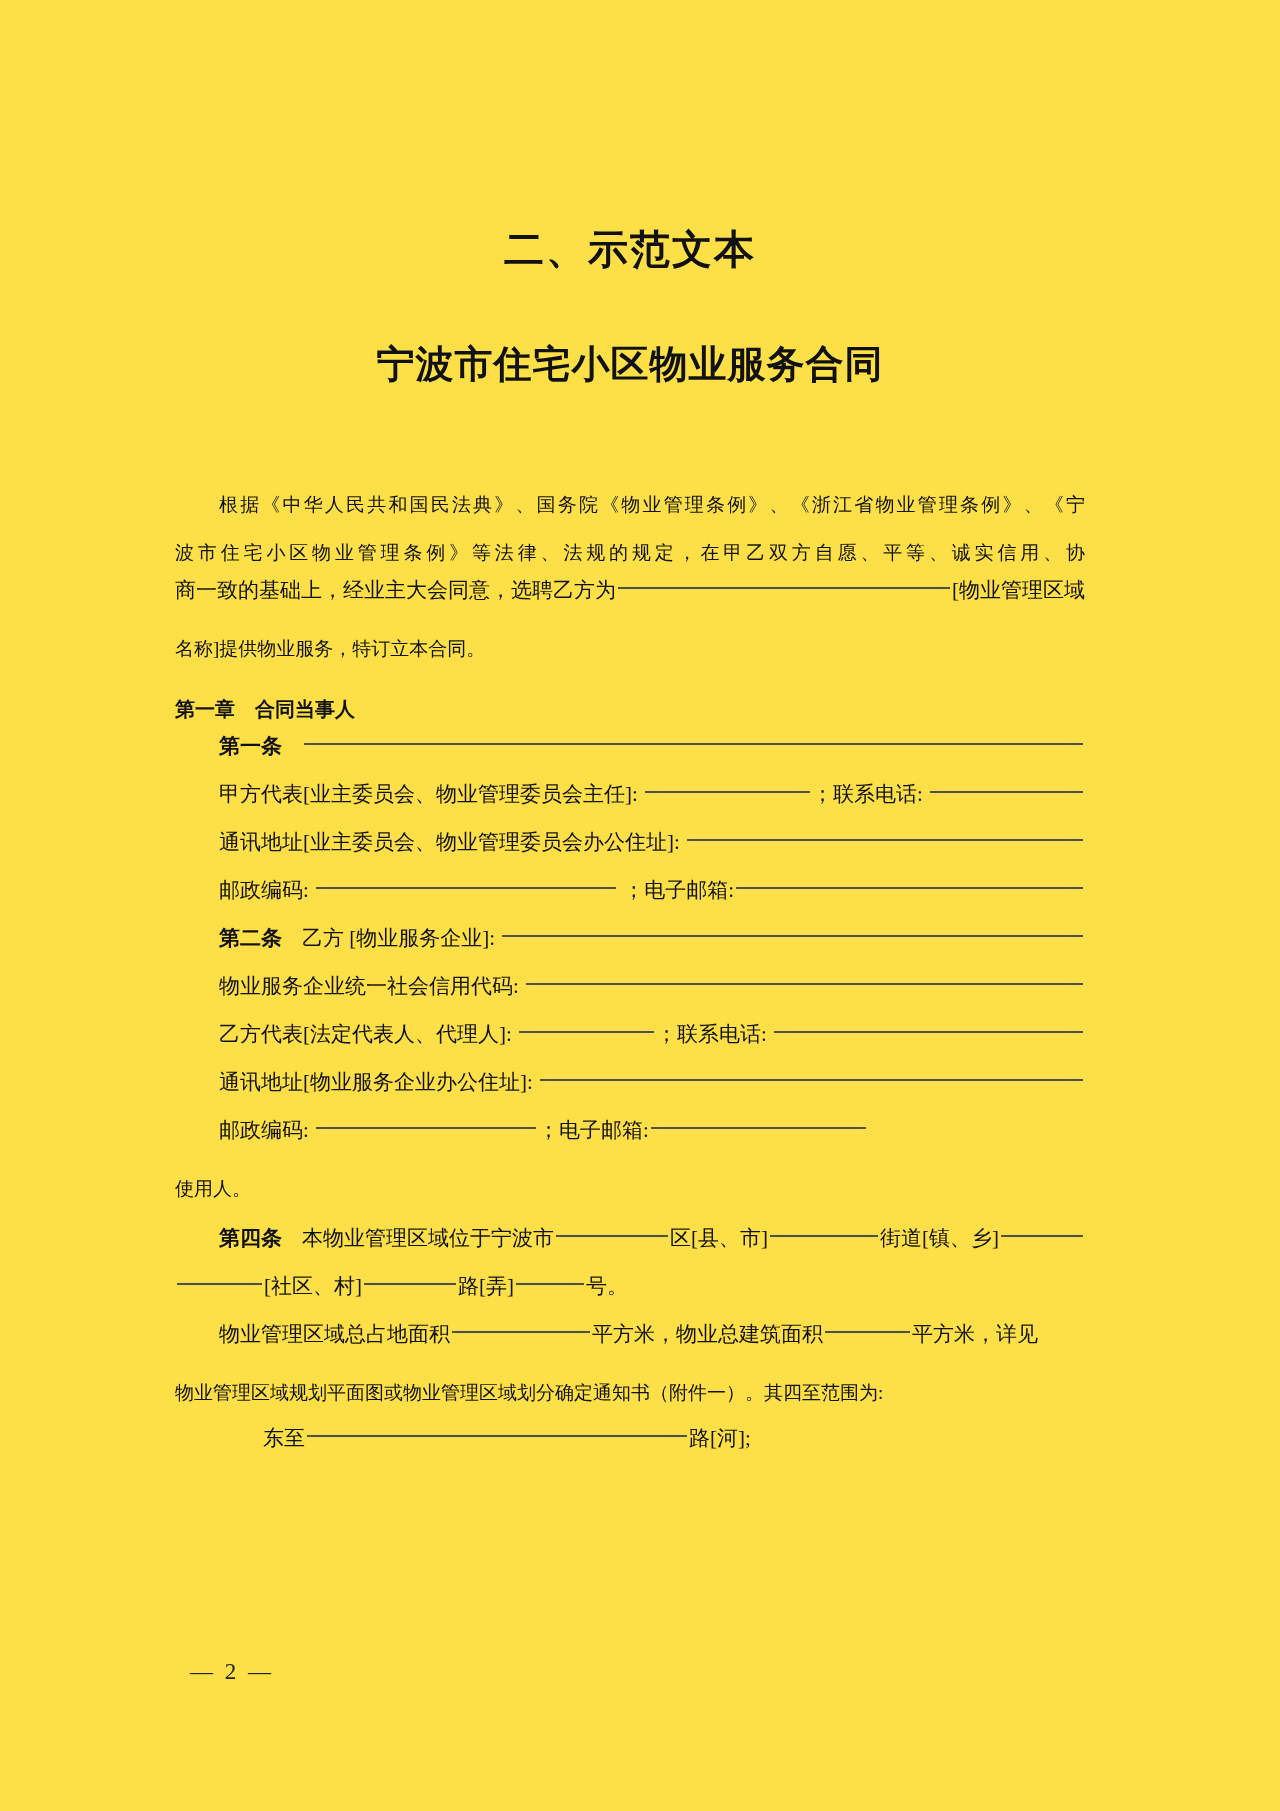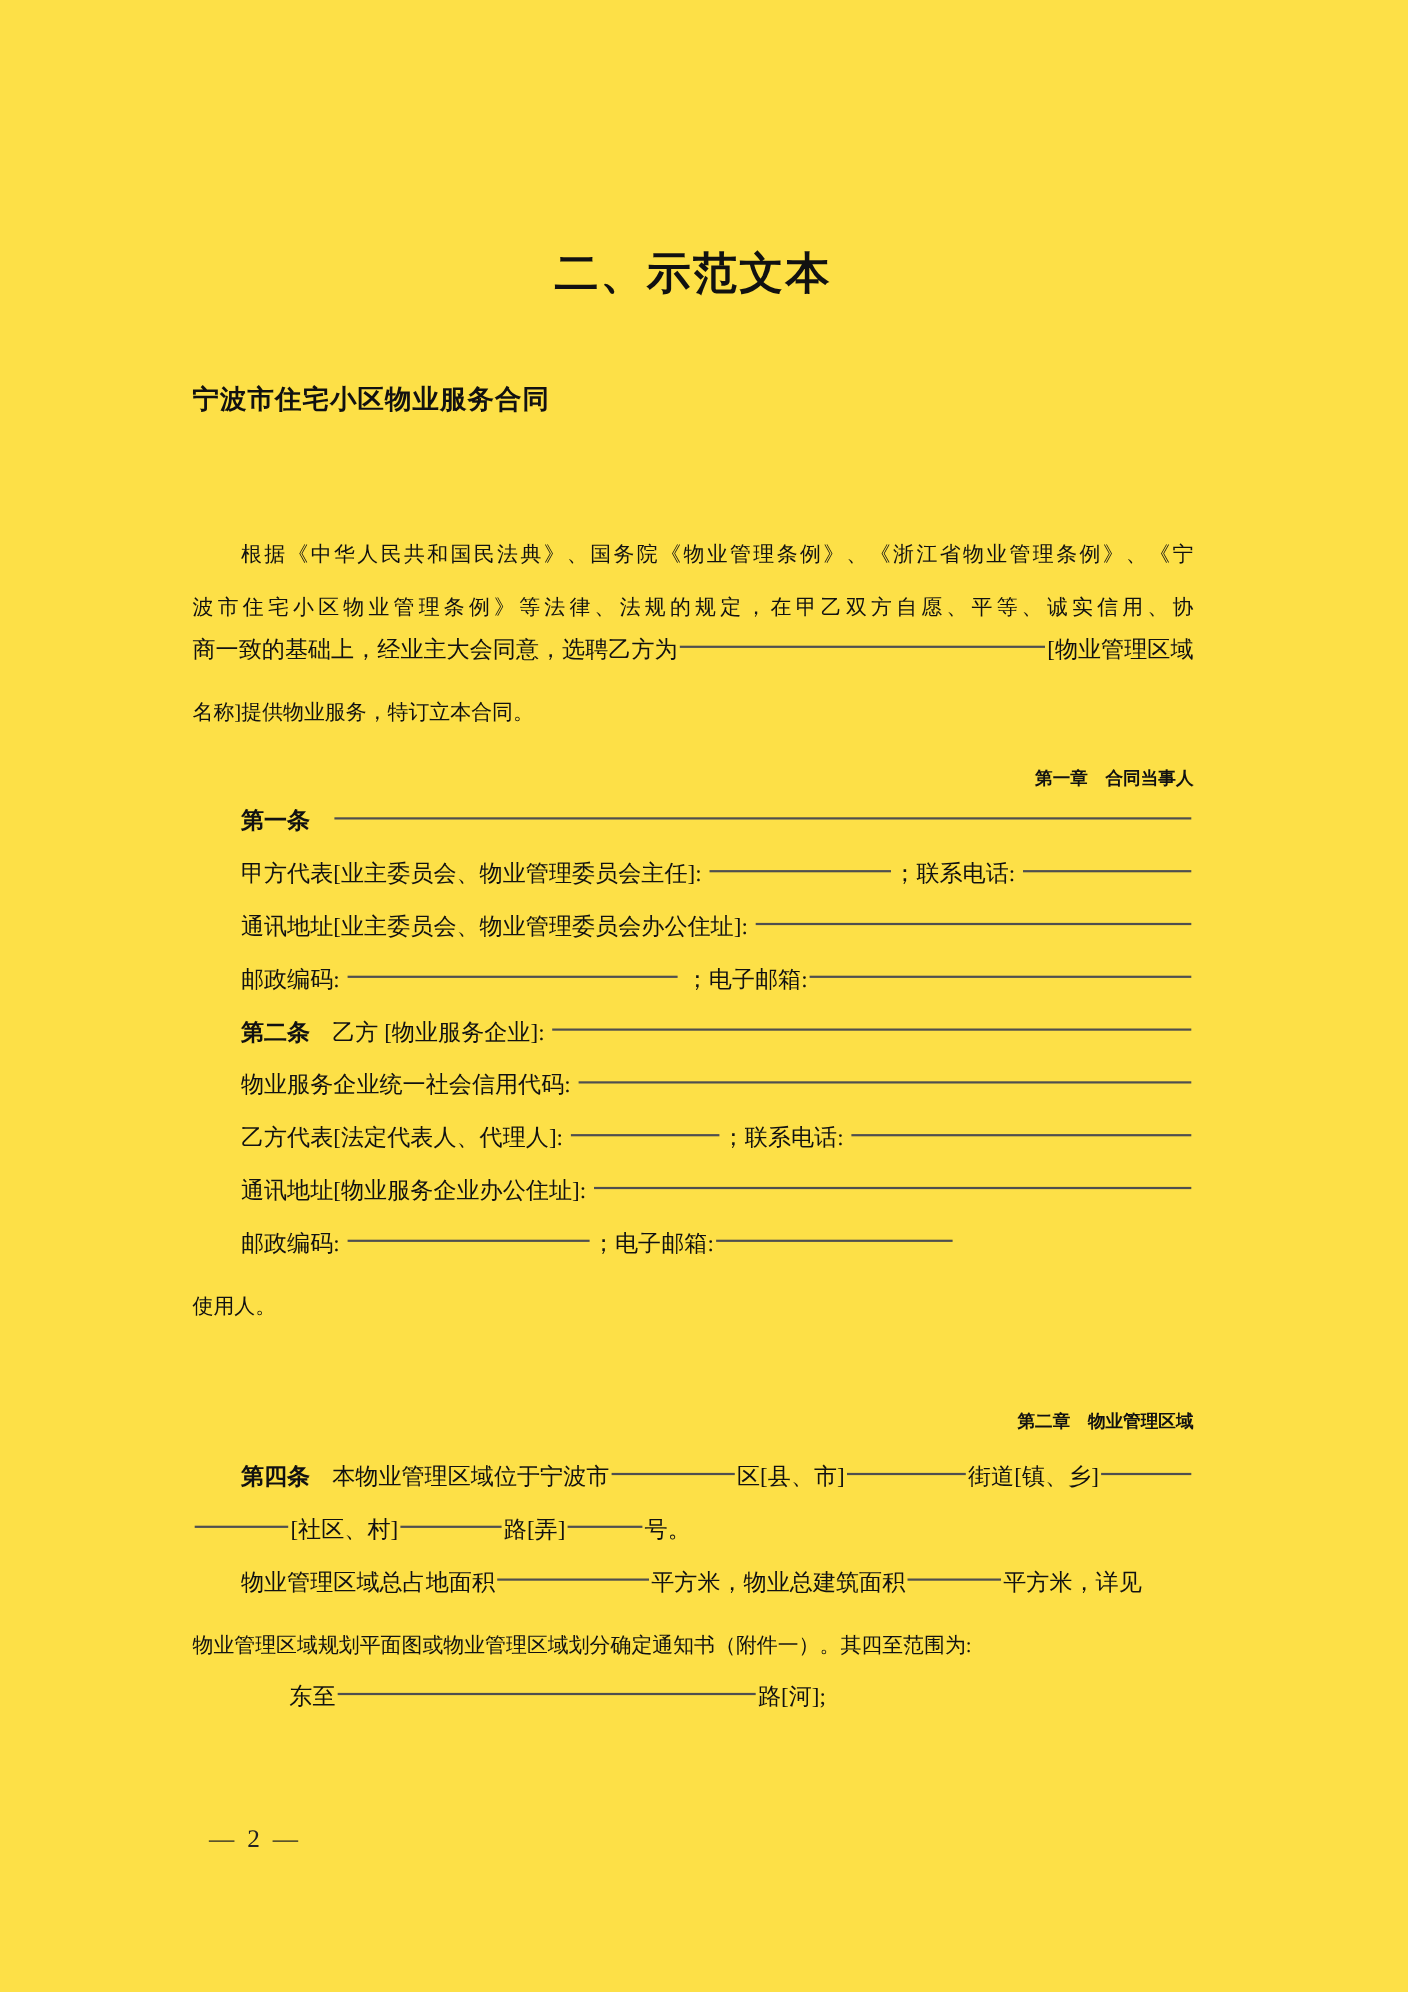--- a/index.html
+++ b/index.html
@@ -19,22 +19,23 @@
   .h-section{
     margin-top:225px;
     text-align:center;
     font-family:"Liberation Sans","DejaVu Sans",sans-serif;
     font-weight:bold;
     font-size:40px;line-height:48px;
     letter-spacing:2px;
   }
   .h-title{
     margin-top:68px;
-    font-weight:bold;
-    font-size:24px;line-height:46px;
+    text-align:center;
+    font-weight:bold;
+    font-size:38px;line-height:46px;
     letter-spacing:1px;
   }
   .intro{margin-top:94px;}
   .bodyline{
     font-size:19px;
     line-height:48px;
     height:48px;
     white-space:nowrap;
   }
   .jline{text-align:justify;text-align-last:justify;}
@@ -48,24 +49,24 @@
     line-height:1.25;
     flex-shrink:0;
   }
   .ind{padding-left:44px;}
   .ind2{padding-left:88px;}
   .num{
     font-weight:bold;
     margin-right:20px;
   }
   .chap{
-    text-align:right;
+    text-align:left;
     font-family:"Liberation Sans","DejaVu Sans",sans-serif;
     font-weight:bold;
-    font-size:16px;line-height:48px;height:48px;
+    font-size:20px;line-height:48px;height:48px;
   }
   .chap1{margin-top:12px;}
   .chap2{margin-top:56px;}
   .a4{margin-top:12px;}
   .east{margin-top:8px;}
   .blank{
     display:block;
     height:10px;
     border-bottom:2px solid #4f4f4f;
     flex-shrink:0;
@@ -151,21 +152,20 @@
 
     <div class="flexline ind">
       <span class="t">邮政编码: </span>
       <span class="blank" style="width:220px"></span>
       <span class="t">；电子邮箱:</span>
       <span class="blank" style="width:215px"></span>
     </div>
 
     <div class="bodyline">使用人。</div>
 
-    <div class="chap chap2">第二章　物业管理区域</div>
 
     <div class="flexline ind a4">
       <span class="t num">第四条</span>
       <span class="t">本物业管理区域位于宁波市</span>
       <span class="blank" style="width:112px"></span>
       <span class="t">区[县、市]</span>
       <span class="blank" style="width:108px"></span>
       <span class="t">街道[镇、乡]</span>
       <span class="blank fill"></span>
     </div>

